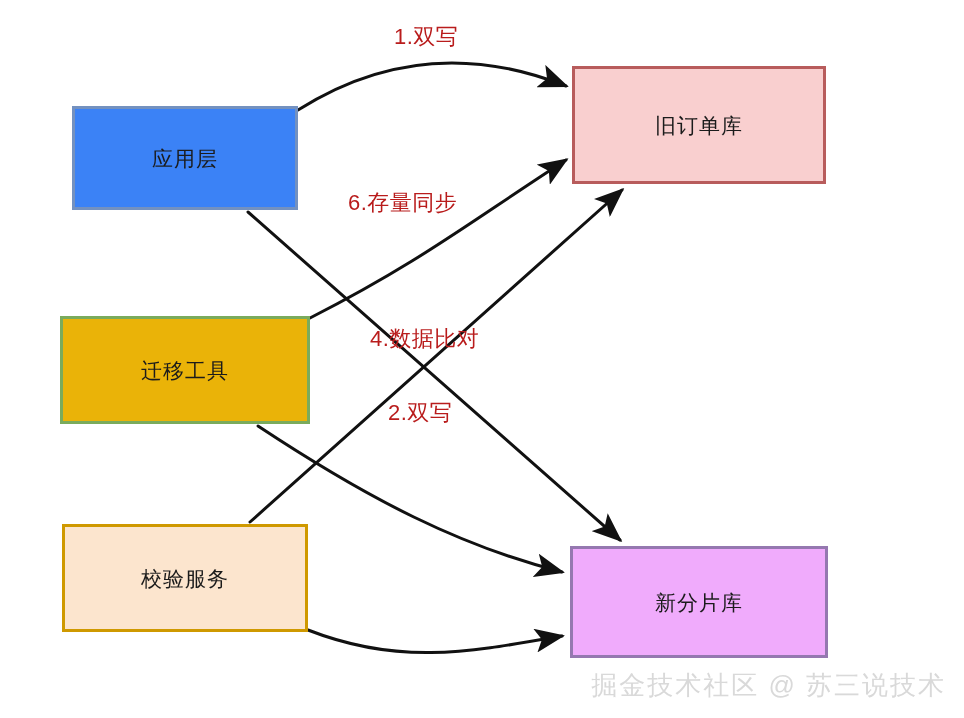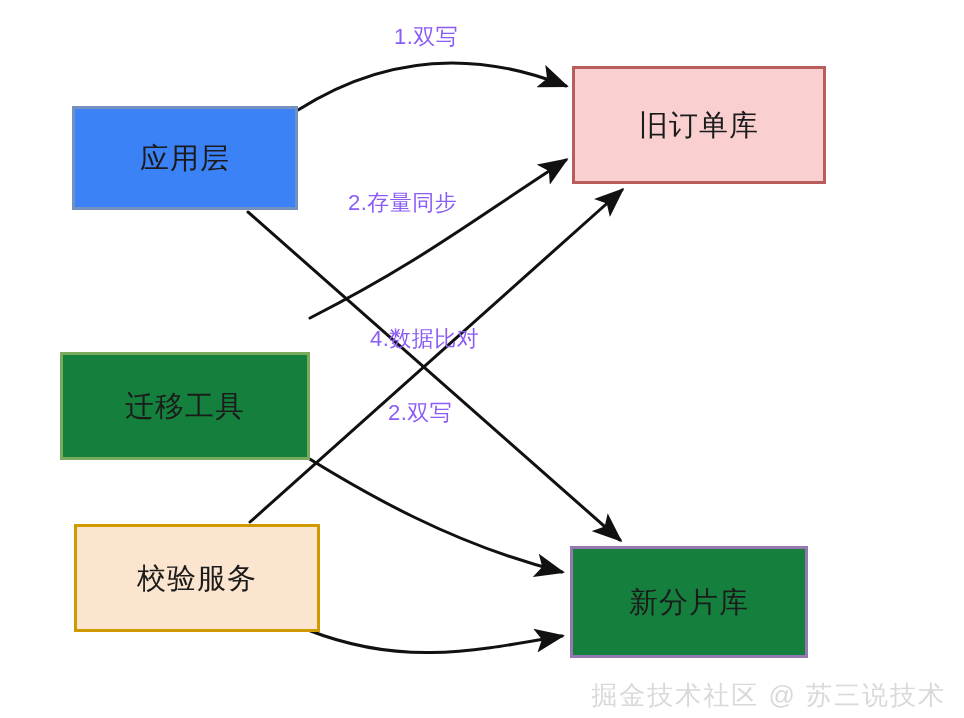--- a/index.html
+++ b/index.html
@@ -29,39 +29,39 @@
   .node {
     position: absolute;
     box-sizing: border-box;
     display: flex;
     align-items: center;
     justify-content: center;
     border-style: solid;
     border-width: 3px;
   }
   .node-label {
-    font-size: 29px;
+    font-size: 21px;
     color: #1b1b1b;
     font-weight: 400;
     letter-spacing: 1px;
     line-height: 1;
     white-space: nowrap;
   }
   .edge-label {
     position: absolute;
     font-size: 22px;
-    color: #8b5cf6;
+    color: #b91c1c;
     white-space: nowrap;
     line-height: 1;
     letter-spacing: 0.5px;
   }
   #watermark {
     position: absolute;
     right: 18px;
-    bottom: 10px;
+    bottom: 20px;
     font-size: 26px;
     color: #d9d9d9;
     letter-spacing: 2px;
     white-space: nowrap;
     line-height: 1;
   }
 </style>
 </head>
 <body>
 
@@ -80,36 +80,36 @@
         <path d="M 250 522 L 622 190" fill="none" stroke="#111111" stroke-width="3" stroke-linecap="round" marker-end="url(#arrowhead)"></path>
         <path d="M 258 426 C 370 500, 460 546, 562 572" fill="none" stroke="#111111" stroke-width="3" stroke-linecap="round" marker-end="url(#arrowhead)"></path>
         <path d="M 308 630 C 400 666, 470 652, 562 636" fill="none" stroke="#111111" stroke-width="3" stroke-linecap="round" marker-end="url(#arrowhead)"></path>
       </g>
   </svg>
 
   <div class="node" style="left: 72px; top: 106px; width: 226px; height: 104px; background: #3b82f6; border-color: rgb(115, 145, 192);">
     <span class="node-label">应用层</span>
   </div>
 
-  <div class="node" style="left: 60px; top: 316px; width: 250px; height: 108px; background: #15803d; border-color: rgb(122, 171, 92); margin-top: 36px;">
+  <div class="node" style="left: 60px; top: 316px; width: 250px; height: 108px; background: #eab308; border-color: rgb(122, 171, 92);">
     <span class="node-label">迁移工具</span>
   </div>
 
-  <div class="node" style="left: 74px; top: 524px; width: 246px; height: 108px; background: rgb(252, 229, 206); border-color: rgb(207, 153, 0);">
+  <div class="node" style="left: 62px; top: 524px; width: 246px; height: 108px; background: rgb(252, 229, 206); border-color: rgb(207, 153, 0);">
     <span class="node-label">校验服务</span>
   </div>
 
   <div class="node" style="left: 572px; top: 66px; width: 254px; height: 118px; background: rgb(249, 207, 207); border-color: rgb(184, 92, 92);">
     <span class="node-label">旧订单库</span>
   </div>
 
-  <div class="node" style="left: 570px; top: 546px; width: 238px; height: 112px; background: #15803d; border-color: rgb(149, 120, 176);">
+  <div class="node" style="left: 570px; top: 546px; width: 258px; height: 112px; background: #f0abfc; border-color: rgb(149, 120, 176);">
     <span class="node-label">新分片库</span>
   </div>
 
   <div class="edge-label" style="left: 394px; top: 26px;">1.双写</div>
-  <div class="edge-label" style="left: 348px; top: 192px;">2.存量同步</div>
+  <div class="edge-label" style="left: 348px; top: 192px;">6.存量同步</div>
   <div class="edge-label" style="left: 388px; top: 382px; margin-top: 20px;">2.双写</div>
   <div class="edge-label" style="left: 370px; top: 328px; text-align: center;">4.数据比对</div>
 
   <div id="watermark">掘金技术社区 @ 苏三说技术</div>
 
 </div>
 
 </body></html>

